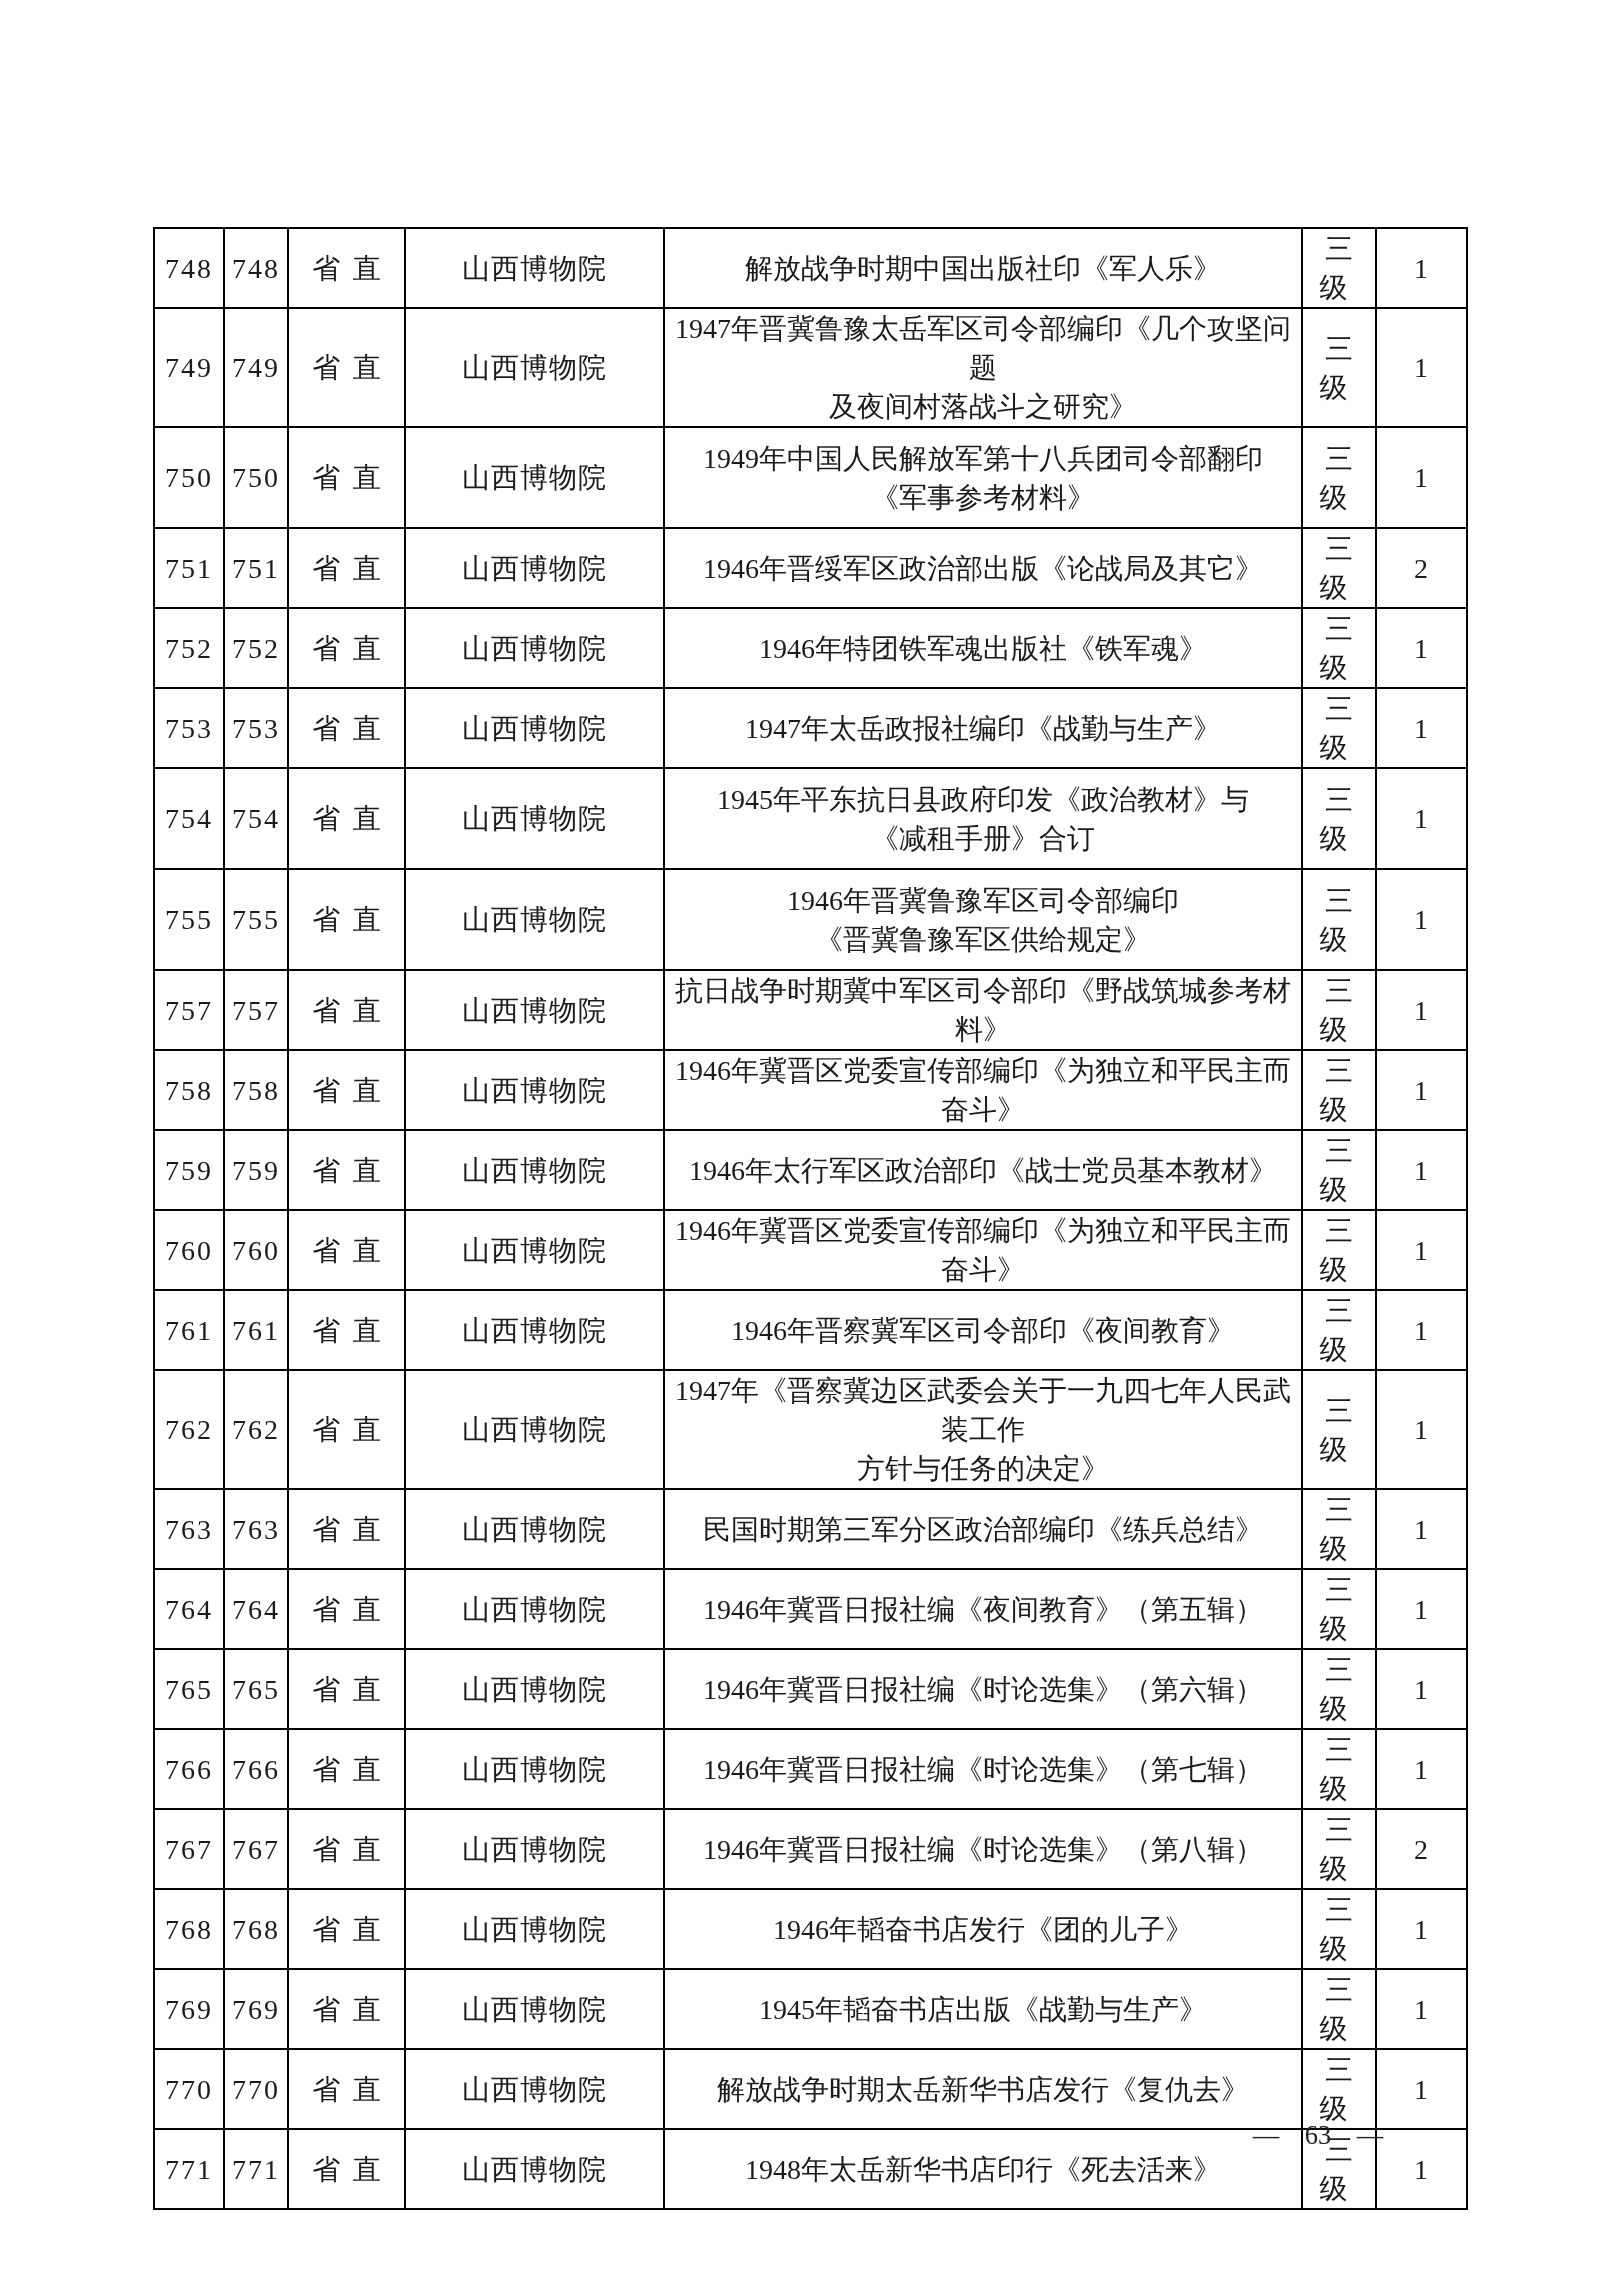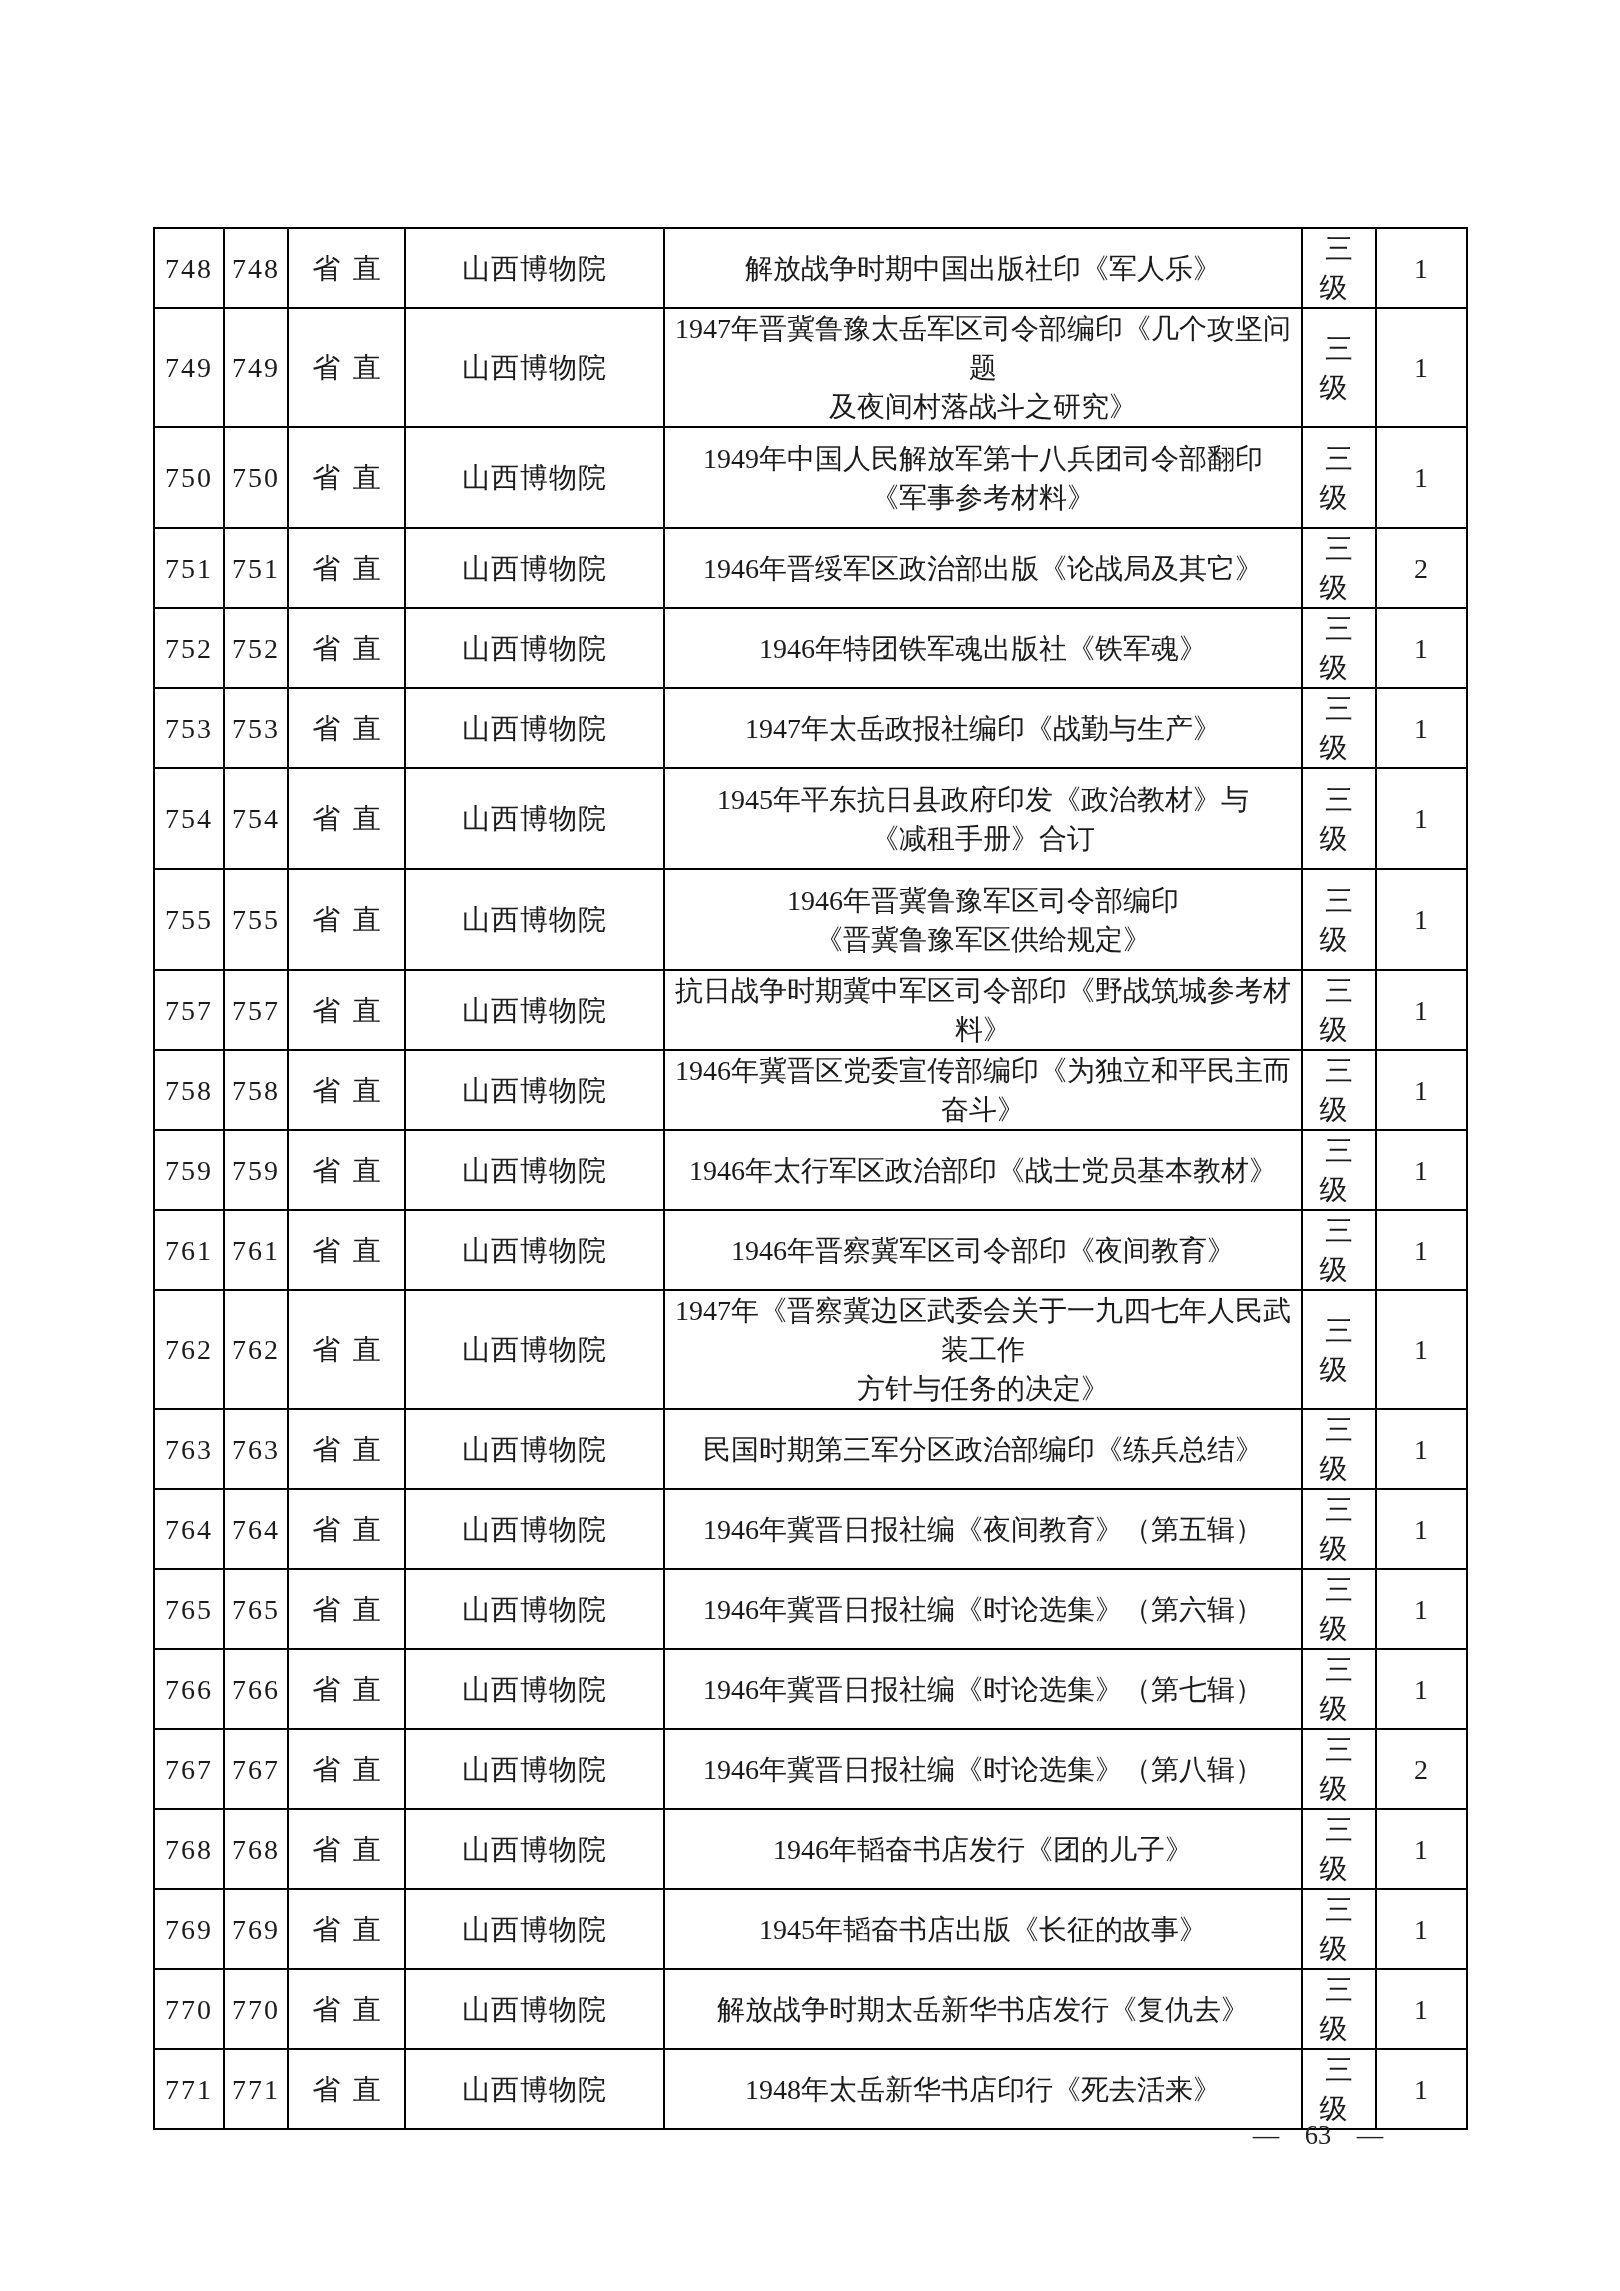--- a/index.html
+++ b/index.html
@@ -168,20 +168,29 @@
         <tr class="r1">
           <td class="c-num">759</td>
           <td class="c-num">759</td>
           <td class="c-org">省直</td>
           <td class="c-museum">山西博物院</td>
           <td class="c-desc">1946年太行军区政治部印《战士党员基本教材》</td>
           <td class="c-grade">三级</td>
           <td class="c-qty">1</td>
         </tr>
         <tr class="r1">
+          <td class="c-num">760</td>
+          <td class="c-num">760</td>
+          <td class="c-org">省直</td>
+          <td class="c-museum">山西博物院</td>
+          <td class="c-desc">1946年冀晋区党委宣传部编印《为独立和平民主而奋斗》</td>
+          <td class="c-grade">三级</td>
+          <td class="c-qty">1</td>
+        </tr>
+        <tr class="r1">
           <td class="c-num">761</td>
           <td class="c-num">761</td>
           <td class="c-org">省直</td>
           <td class="c-museum">山西博物院</td>
           <td class="c-desc">1946年晋察冀军区司令部印《夜间教育》</td>
           <td class="c-grade">三级</td>
           <td class="c-qty">1</td>
         </tr>
         <tr class="r2">
           <td class="c-num">762</td>
@@ -245,21 +254,21 @@
           <td class="c-museum">山西博物院</td>
           <td class="c-desc">1946年韬奋书店发行《团的儿子》</td>
           <td class="c-grade">三级</td>
           <td class="c-qty">1</td>
         </tr>
         <tr class="r1">
           <td class="c-num">769</td>
           <td class="c-num">769</td>
           <td class="c-org">省直</td>
           <td class="c-museum">山西博物院</td>
-          <td class="c-desc">1945年韬奋书店出版《长征的故事》</td>
+          <td class="c-desc">1945年韬奋书店出版《战勤与生产》</td>
           <td class="c-grade">三级</td>
           <td class="c-qty">1</td>
         </tr>
         <tr class="r1">
           <td class="c-num">770</td>
           <td class="c-num">770</td>
           <td class="c-org">省直</td>
           <td class="c-museum">山西博物院</td>
           <td class="c-desc">解放战争时期太岳新华书店发行《复仇去》</td>
           <td class="c-grade">三级</td>

